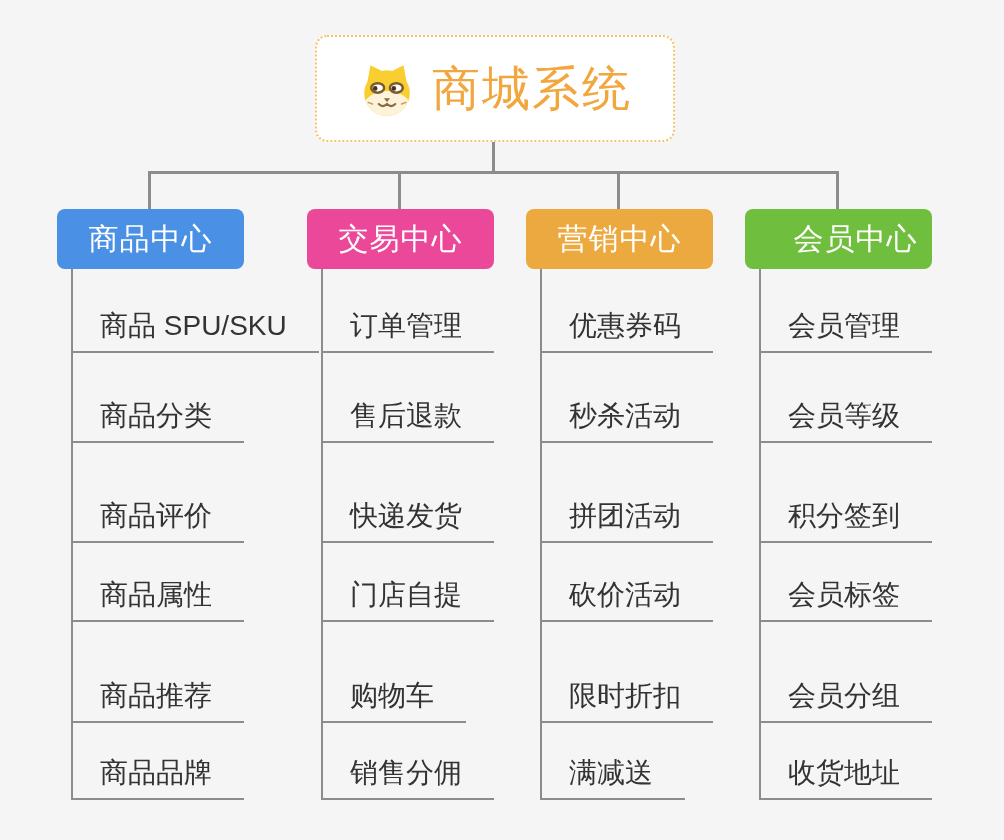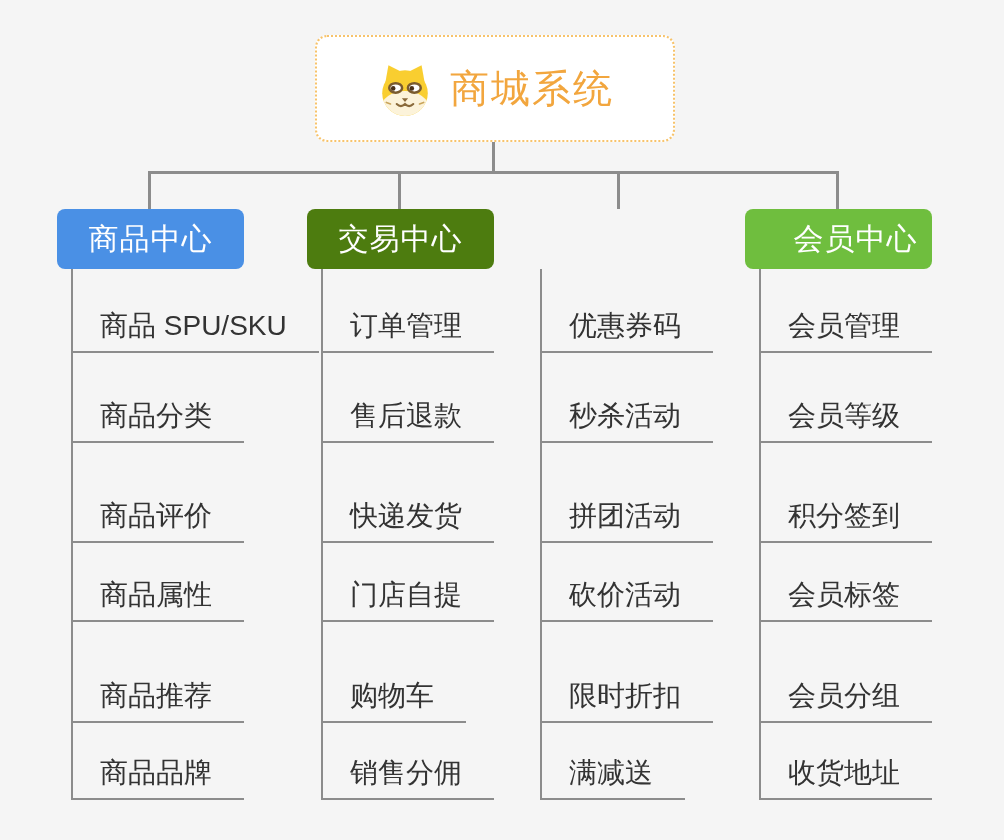--- a/index.html
+++ b/index.html
@@ -9,21 +9,21 @@
     font-family:"Liberation Sans","DejaVu Sans",sans-serif;
   }
 
   
   .root-node {
     position:absolute; left:315px; top:35px; width:360px; height:107px;
     background:#FFFFFF; border:2px dotted #F7C36B; border-radius:12px;
     box-sizing:border-box;
     display:flex; align-items:center; justify-content:center; gap:16px;
   }
-  .root-title { font-size:39px; letter-spacing:2px; color:#F2A63E; }
+  .root-title { font-size:48px; letter-spacing:2px; color:#F2A63E; }
   .dog { width:58px; height:58px; display:inline-block; }
 
   
   .connector { position:absolute; background:#8C8C8C; }
   .stem  { left:492px; top:142px; width:3px; height:31px; }
   .hbar  { left:148px; top:171px; width:691px; height:3px; }
   .drop  { top:173px; width:3px; height:36px; }
   .d1 { left:148px; } .d2 { left:398px; } .d3 { left:617px; } .d4 { left:836px; }
 
   
@@ -82,21 +82,22 @@
   </div>
 
   <div class="connector stem"></div>
   <div class="connector hbar"></div>
   <div class="connector drop d1"></div>
   <div class="connector drop d2"></div>
   <div class="connector drop d3"></div>
   <div class="connector drop d4"></div>
 
   <div class="branch b1" style="background: rgb(74, 144, 229);">商品中心</div>
-  <div class="branch b2" style="background: #4d7c0f;">交易中心</div>
+  <div class="branch b2" style="background: #ec4899;">交易中心</div>
+  <div class="branch b3" style="background: rgb(236, 169, 63);">营销中心</div>
   <div class="branch b4" style="background: rgb(111, 190, 62);">会员中心</div>
 
   <div class="col c1">
     <div class="item r1">商品 SPU/SKU</div>
     <div class="item r2">商品分类</div>
     <div class="item r3">商品评价</div>
     <div class="item r4">商品属性</div>
     <div class="item r5">商品推荐</div>
     <div class="item r6">商品品牌</div>
   </div>

